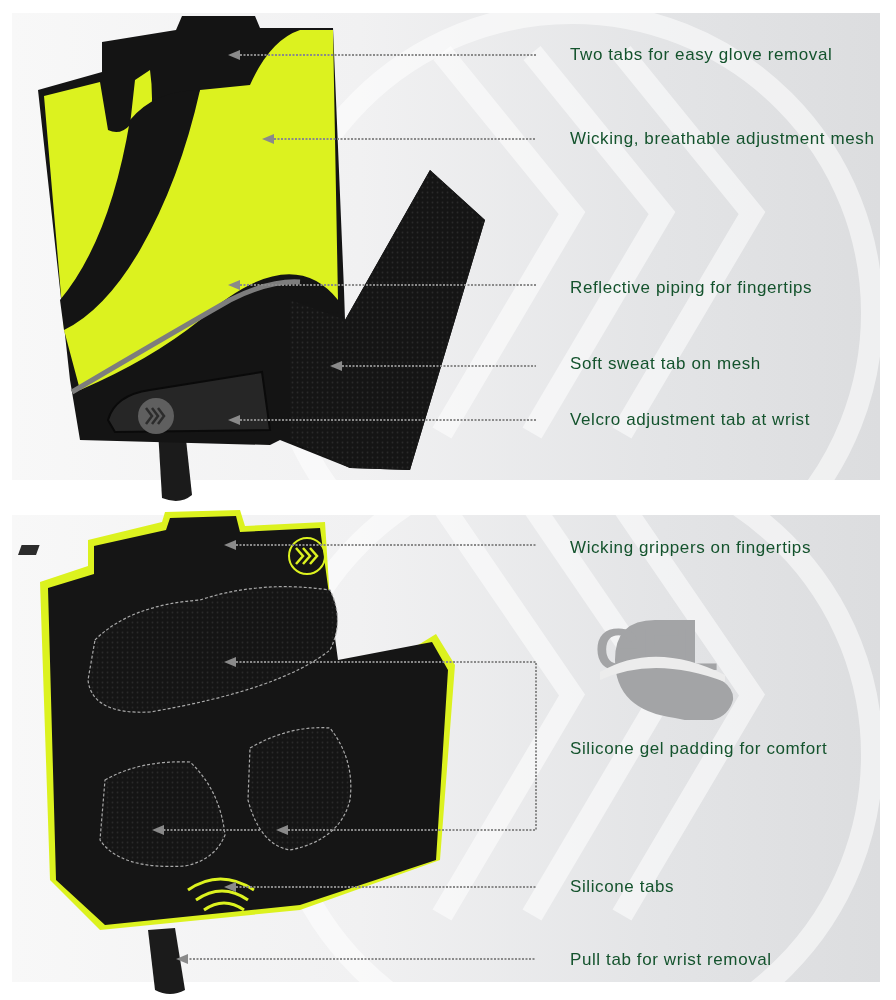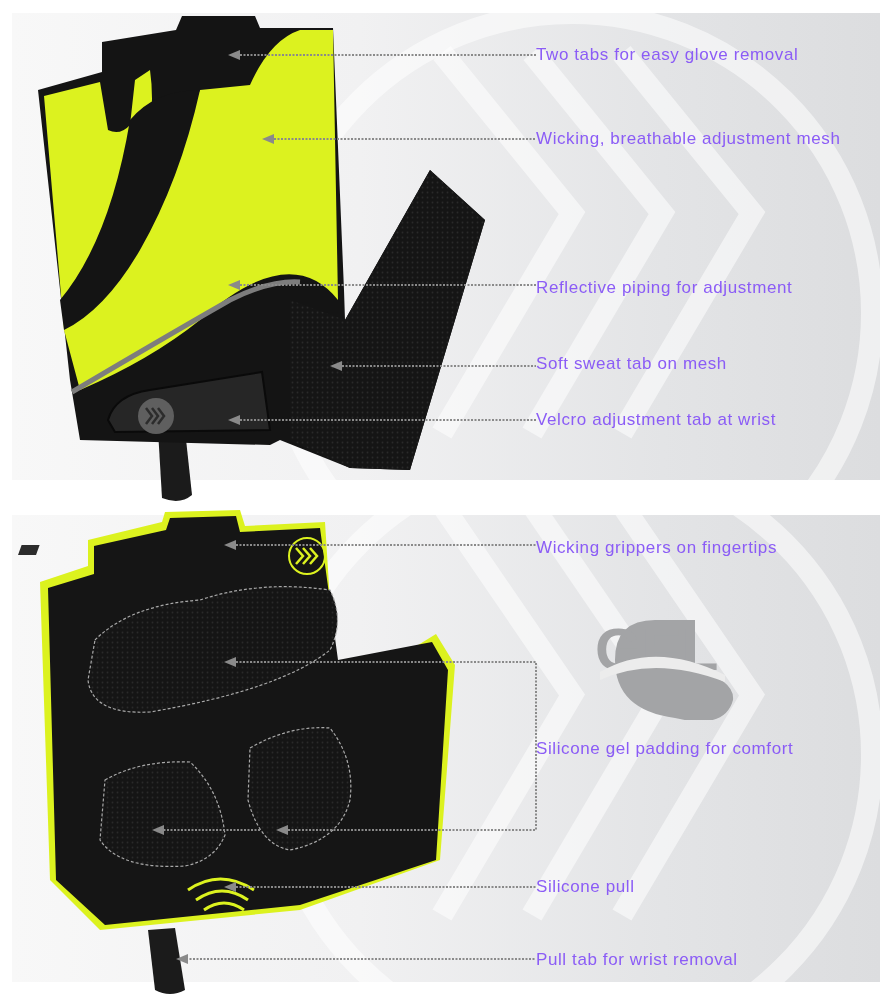--- a/index.html
+++ b/index.html
@@ -5,21 +5,21 @@
   html, body { margin: 0; padding: 0; background: #ffffff; }
   body { width: 896px; height: 1000px; position: relative; overflow: hidden;
          font-family: "Liberation Sans", "DejaVu Sans", sans-serif; }
   .panel { position: absolute; left: 12px; width: 868px; height: 467px; overflow: hidden;
            background: linear-gradient(90deg, #f8f8f8 0%, #f1f1f2 40%, #e3e4e6 75%, #dcdddf 100%); }
   #panel-top { top: 13px; }
   #panel-bottom { top: 515px; }
   .bg-deco { position: absolute; left: 0; top: 0; }
   .glove-layer { position: absolute; left: 0; top: 0; width: 896px; height: 1000px; }
   .callout-layer { position: absolute; left: 0; top: 0; width: 896px; height: 1000px; }
-  .label { position: absolute; left: 536px; font-size: 17px; color: #8b5cf6;
+  .label { position: absolute; left: 570px; font-size: 17px; color: #14532d;
            letter-spacing: 0.6px; white-space: nowrap; line-height: 20px; }
   .gel-logo { position: absolute; left: 575px; top: 600px; width: 160px; height: 120px; }
 </style>
 </head>
 <body>
 
 <div class="panel" id="panel-top">
   <svg class="bg-deco" width="868" height="467">
     <g fill="none" stroke="#ffffff" stroke-opacity="0.55" stroke-width="22">
       <circle cx="560" cy="300" r="300"></circle>
@@ -135,20 +135,20 @@
     <polygon points="224,662 236,657 236,667"></polygon>
     <polygon points="152,830 164,825 164,835"></polygon>
     <polygon points="276,830 288,825 288,835"></polygon>
     <polygon points="224,887 236,882 236,892"></polygon>
     <polygon points="176,959 188,954 188,964"></polygon>
   </g>
 </svg>
 
 <div class="label" style="top:45px">Two tabs for easy glove removal</div>
 <div class="label" style="top:129px">Wicking, breathable adjustment mesh</div>
-<div class="label" style="top:278px">Reflective piping for adjustment</div>
+<div class="label" style="top:278px">Reflective piping for fingertips</div>
 <div class="label" style="top:354px">Soft sweat tab on mesh</div>
 <div class="label" style="top:410px">Velcro adjustment tab at wrist</div>
 
 <div class="label" style="top:538px">Wicking grippers on fingertips</div>
 <div class="label" style="top:739px">Silicone gel padding for comfort</div>
-<div class="label" style="top:877px">Silicone pull</div>
+<div class="label" style="top:877px">Silicone tabs</div>
 <div class="label" style="top:950px">Pull tab for wrist removal</div>
 
 </body></html>

